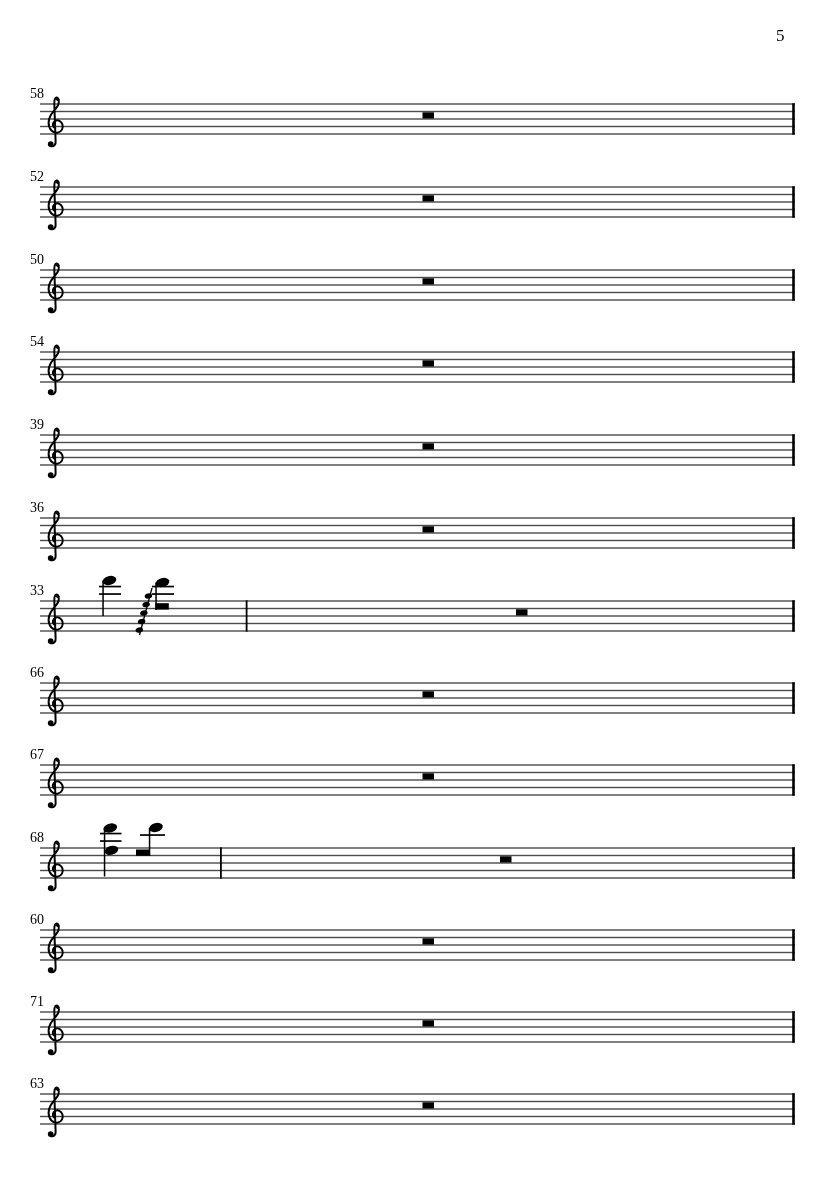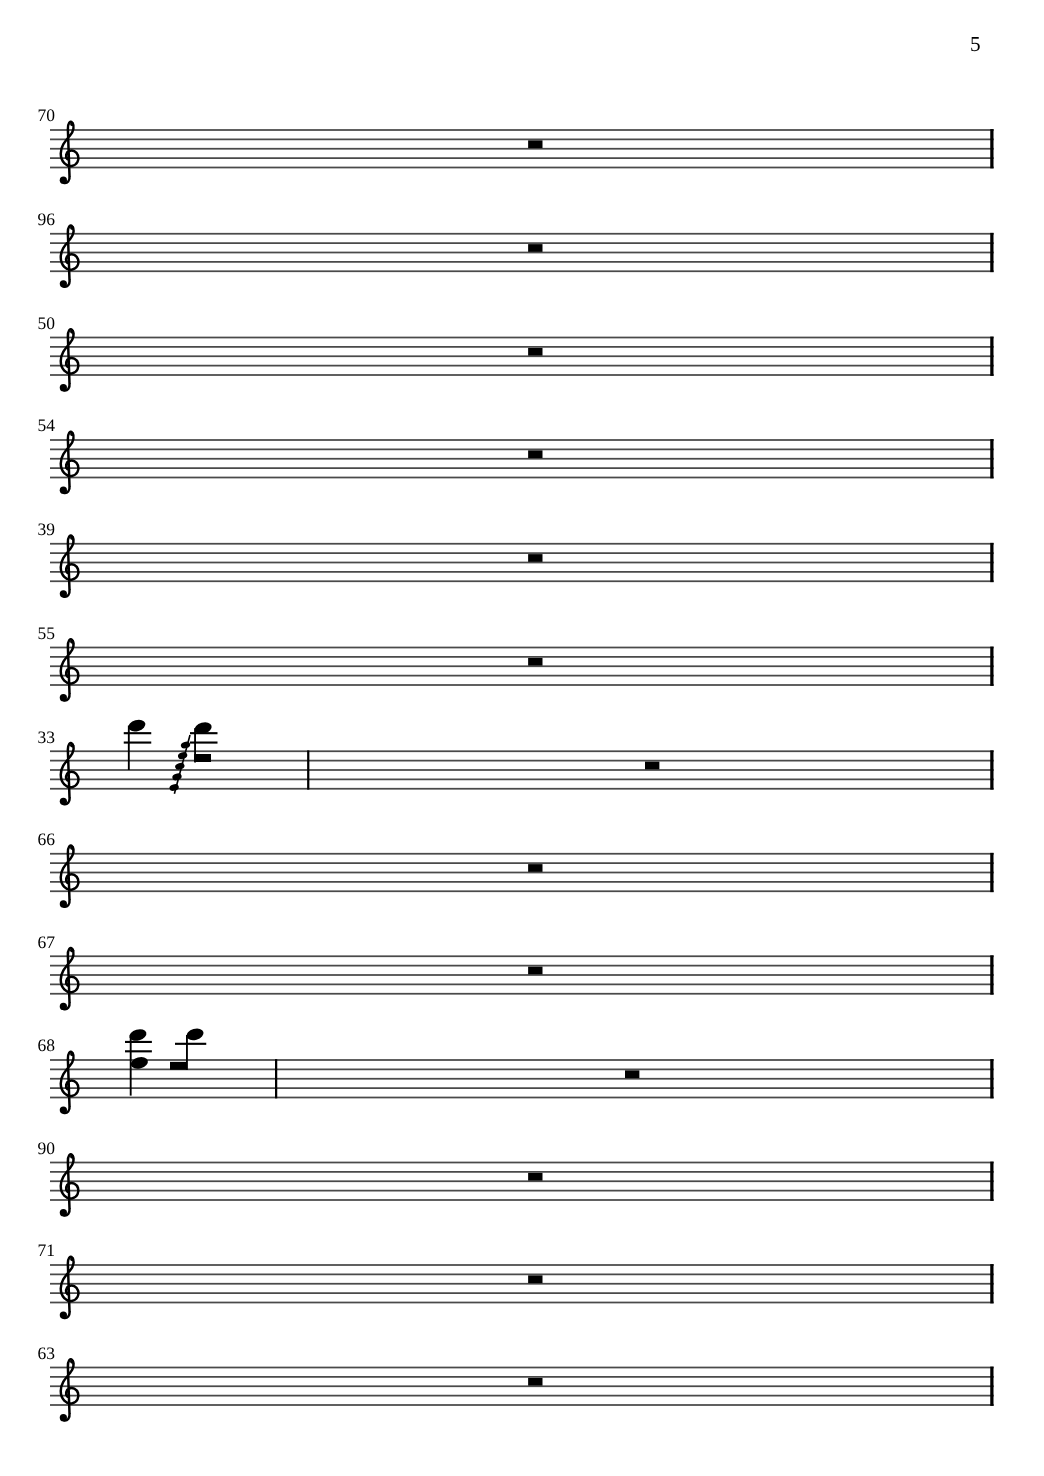--- a/index.html
+++ b/index.html
@@ -10,38 +10,38 @@
   .mnum{position:absolute;left:30px;top:-18px;font-size:14px;color:#000;}
   .staff-svg{position:absolute;left:0;top:-34px;overflow:visible;}
 </style>
 </head>
 <body>
 
 <div class="page">
   <div class="page-number">5</div>
   <div id="score">
       <div class="system" style="top: 104px;">
-        <div class="mnum">70</div>
+        <div class="mnum">58</div>
         <svg class="staff-svg" width="835" height="84" viewBox="0 -34 835 84">
           <rect x="40" y="-0.7" width="755" height="1.4" fill="#4a4a4a"></rect>
           <rect x="40" y="6.8" width="755" height="1.4" fill="#4a4a4a"></rect>
           <rect x="40" y="14.3" width="755" height="1.4" fill="#4a4a4a"></rect>
           <rect x="40" y="21.8" width="755" height="1.4" fill="#4a4a4a"></rect>
           <rect x="40" y="29.3" width="755" height="1.4" fill="#4a4a4a"></rect>
           <g transform="translate(44.5,-9.2)">
             <path d="M 6.3,51.4 C 9.6,52.2 11.5,49.6 11.1,46.2 L 9.8,8.6 C 9.6,4.2 11.5,1.2 13.3,3.4 C 15.3,6 14.3,10.4 11.7,13.4 C 6.9,19 4.1,22.6 4.1,28 C 4.1,34.6 8.7,38.6 12.9,38 C 17.3,37.3 19,33 17.9,29.6 C 16.8,26.3 13.4,24.8 10.8,26 C 8.3,27.2 7.5,30.6 9.4,32.6" fill="none" stroke="#000000" stroke-width="2" stroke-linecap="round"></path>
             <circle cx="6.2" cy="49.3" r="2.9" fill="#000000"></circle>
             <circle cx="13.2" cy="4.4" r="1.7" fill="#000000"></circle>
           </g>
           <rect x="792.2" y="-0.7" width="2.6" height="31.4" fill="#000000"></rect>
           <rect x="422.5" y="8.3" width="11.5" height="6.2" fill="#000000"></rect>
         </svg>
       </div>
       <div class="system" style="top: 187px;">
-        <div class="mnum">96</div>
+        <div class="mnum">52</div>
         <svg class="staff-svg" width="835" height="84" viewBox="0 -34 835 84">
           <rect x="40" y="-0.7" width="755" height="1.4" fill="#4a4a4a"></rect>
           <rect x="40" y="6.8" width="755" height="1.4" fill="#4a4a4a"></rect>
           <rect x="40" y="14.3" width="755" height="1.4" fill="#4a4a4a"></rect>
           <rect x="40" y="21.8" width="755" height="1.4" fill="#4a4a4a"></rect>
           <rect x="40" y="29.3" width="755" height="1.4" fill="#4a4a4a"></rect>
           <g transform="translate(44.5,-9.2)">
             <path d="M 6.3,51.4 C 9.6,52.2 11.5,49.6 11.1,46.2 L 9.8,8.6 C 9.6,4.2 11.5,1.2 13.3,3.4 C 15.3,6 14.3,10.4 11.7,13.4 C 6.9,19 4.1,22.6 4.1,28 C 4.1,34.6 8.7,38.6 12.9,38 C 17.3,37.3 19,33 17.9,29.6 C 16.8,26.3 13.4,24.8 10.8,26 C 8.3,27.2 7.5,30.6 9.4,32.6" fill="none" stroke="#000000" stroke-width="2" stroke-linecap="round"></path>
             <circle cx="6.2" cy="49.3" r="2.9" fill="#000000"></circle>
             <circle cx="13.2" cy="4.4" r="1.7" fill="#000000"></circle>
@@ -95,21 +95,21 @@
           <g transform="translate(44.5,-9.2)">
             <path d="M 6.3,51.4 C 9.6,52.2 11.5,49.6 11.1,46.2 L 9.8,8.6 C 9.6,4.2 11.5,1.2 13.3,3.4 C 15.3,6 14.3,10.4 11.7,13.4 C 6.9,19 4.1,22.6 4.1,28 C 4.1,34.6 8.7,38.6 12.9,38 C 17.3,37.3 19,33 17.9,29.6 C 16.8,26.3 13.4,24.8 10.8,26 C 8.3,27.2 7.5,30.6 9.4,32.6" fill="none" stroke="#000000" stroke-width="2" stroke-linecap="round"></path>
             <circle cx="6.2" cy="49.3" r="2.9" fill="#000000"></circle>
             <circle cx="13.2" cy="4.4" r="1.7" fill="#000000"></circle>
           </g>
           <rect x="792.2" y="-0.7" width="2.6" height="31.4" fill="#000000"></rect>
           <rect x="422.5" y="8.3" width="11.5" height="6.2" fill="#000000"></rect>
         </svg>
       </div>
       <div class="system" style="top: 518px;">
-        <div class="mnum">55</div>
+        <div class="mnum">36</div>
         <svg class="staff-svg" width="835" height="84" viewBox="0 -34 835 84">
           <rect x="40" y="-0.7" width="755" height="1.4" fill="#4a4a4a"></rect>
           <rect x="40" y="6.8" width="755" height="1.4" fill="#4a4a4a"></rect>
           <rect x="40" y="14.3" width="755" height="1.4" fill="#4a4a4a"></rect>
           <rect x="40" y="21.8" width="755" height="1.4" fill="#4a4a4a"></rect>
           <rect x="40" y="29.3" width="755" height="1.4" fill="#4a4a4a"></rect>
           <g transform="translate(44.5,-9.2)">
             <path d="M 6.3,51.4 C 9.6,52.2 11.5,49.6 11.1,46.2 L 9.8,8.6 C 9.6,4.2 11.5,1.2 13.3,3.4 C 15.3,6 14.3,10.4 11.7,13.4 C 6.9,19 4.1,22.6 4.1,28 C 4.1,34.6 8.7,38.6 12.9,38 C 17.3,37.3 19,33 17.9,29.6 C 16.8,26.3 13.4,24.8 10.8,26 C 8.3,27.2 7.5,30.6 9.4,32.6" fill="none" stroke="#000000" stroke-width="2" stroke-linecap="round"></path>
             <circle cx="6.2" cy="49.3" r="2.9" fill="#000000"></circle>
             <circle cx="13.2" cy="4.4" r="1.7" fill="#000000"></circle>
@@ -206,21 +206,21 @@
           <ellipse cx="110.3" cy="-20" rx="7" ry="4.4" fill="#000000" transform="rotate(-16 110.3 -20)"></ellipse>
           <ellipse cx="111.5" cy="2.3" rx="7" ry="4.4" fill="#000000" transform="rotate(-16 111.5 2.3)"></ellipse>
           <rect x="140" y="-13.8" width="25" height="1.7" fill="#000000"></rect>
           <rect x="148.8" y="-20" width="1.5" height="28" fill="#000000"></rect>
           <ellipse cx="156" cy="-20.5" rx="7" ry="4.4" fill="#000000" transform="rotate(-16 156 -20.5)"></ellipse>
           <rect x="136" y="1.5" width="13.5" height="6.3" fill="#000000"></rect>
           <rect x="500" y="8.3" width="11.5" height="6.2" fill="#000000"></rect>
         </svg>
       </div>
       <div class="system" style="top: 930px;">
-        <div class="mnum">90</div>
+        <div class="mnum">60</div>
         <svg class="staff-svg" width="835" height="84" viewBox="0 -34 835 84">
           <rect x="40" y="-0.7" width="755" height="1.4" fill="#4a4a4a"></rect>
           <rect x="40" y="6.8" width="755" height="1.4" fill="#4a4a4a"></rect>
           <rect x="40" y="14.3" width="755" height="1.4" fill="#4a4a4a"></rect>
           <rect x="40" y="21.8" width="755" height="1.4" fill="#4a4a4a"></rect>
           <rect x="40" y="29.3" width="755" height="1.4" fill="#4a4a4a"></rect>
           <g transform="translate(44.5,-9.2)">
             <path d="M 6.3,51.4 C 9.6,52.2 11.5,49.6 11.1,46.2 L 9.8,8.6 C 9.6,4.2 11.5,1.2 13.3,3.4 C 15.3,6 14.3,10.4 11.7,13.4 C 6.9,19 4.1,22.6 4.1,28 C 4.1,34.6 8.7,38.6 12.9,38 C 17.3,37.3 19,33 17.9,29.6 C 16.8,26.3 13.4,24.8 10.8,26 C 8.3,27.2 7.5,30.6 9.4,32.6" fill="none" stroke="#000000" stroke-width="2" stroke-linecap="round"></path>
             <circle cx="6.2" cy="49.3" r="2.9" fill="#000000"></circle>
             <circle cx="13.2" cy="4.4" r="1.7" fill="#000000"></circle>

